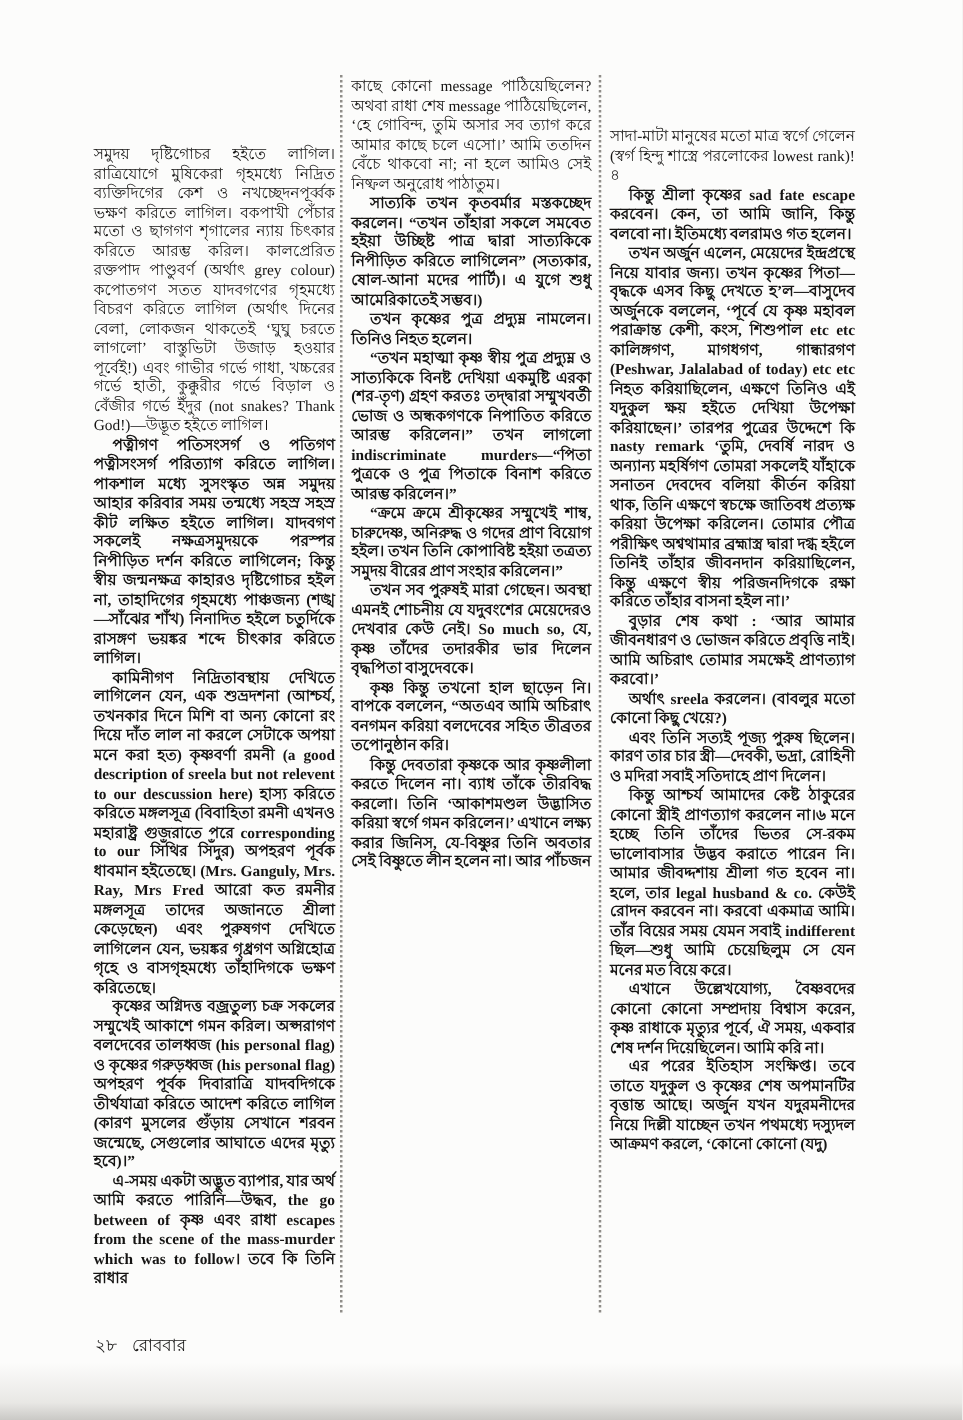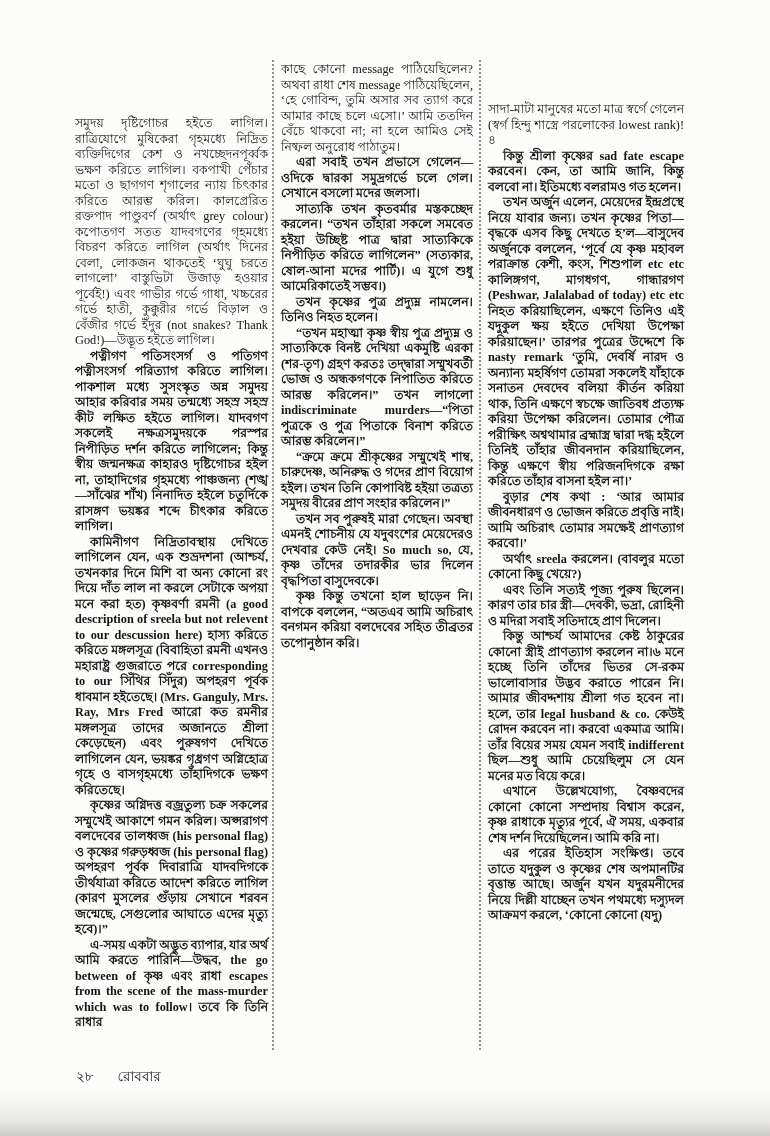--- a/index.html
+++ b/index.html
@@ -19,43 +19,43 @@
            word-spacing:-0.4px; letter-spacing:0; }
   .col p.indent { text-indent:15px;font-weight:bold; }
   .col1 { left:75px;  top:84px; width:193px;margin-top:32px; }
   .col2 { left:281px; top:62px; width:192px; }
   .col3 { left:488px; top:70px; width:196px;margin-top:32px; }
   .divider { position:absolute; top:60px; height:990px; width:0;
              border-left:2px dotted #8f8d89; }
   .divider.d1 { left:272px; }
   .divider.d2 { left:479px; }
   .footer { position:absolute; left:76px; top:1066px; font-size:13.5px;
-            display:flex; gap:24px; color:#1b1a19; }
+            display:flex; gap:12px; color:#1b1a19; }
 </style>
 </head>
 <body>
 
 <div class="page">
   <div class="col col1">
       <p class="">সমুদয় দৃষ্টিগোচর হইতে লাগিল। রাত্রিযোগে মুষিকেরা গৃহমধ্যে নিদ্রিত ব্যক্তিদিগের কেশ ও নখচ্ছেদনপূর্ব্বক ভক্ষণ করিতে লাগিল। বকপাখী পেঁচার মতো ও ছাগগণ শৃগালের ন্যায় চিৎকার করিতে আরম্ভ করিল। কালপ্রেরিত রক্তপাদ পাণ্ডুবর্ণ (অর্থাৎ grey colour) কপোতগণ সতত যাদবগণের গৃহমধ্যে বিচরণ করিতে লাগিল (অর্থাৎ দিনের বেলা, লোকজন থাকতেই ‘ঘুঘু চরতে লাগলো’ বাস্তুভিটা উজাড় হওয়ার পূর্বেই!) এবং গাভীর গর্ভে গাধা, খচ্চরের গর্ভে হাতী, কুক্কুরীর গর্ভে বিড়াল ও বেঁজীর গর্ভে ইঁদুর (not snakes? Thank God!)—উদ্ভূত হইতে লাগিল।</p>
       <p class="indent">পত্নীগণ পতিসংসর্গ ও পতিগণ পত্নীসংসর্গ পরিত্যাগ করিতে লাগিল। পাকশাল মধ্যে সুসংস্কৃত অন্ন সমুদয় আহার করিবার সময় তন্মধ্যে সহস্র সহস্র কীট লক্ষিত হইতে লাগিল। যাদবগণ সকলেই নক্ষত্রসমুদয়কে পরস্পর নিপীড়িত দর্শন করিতে লাগিলেন; কিন্তু স্বীয় জন্মনক্ষত্র কাহারও দৃষ্টিগোচর হইল না, তাহাদিগের গৃহমধ্যে পাঞ্চজন্য (শঙ্খ—সাঁঝের শাঁখ) নিনাদিত হইলে চতুর্দিকে রাসঙ্গণ ভয়ঙ্কর শব্দে চীৎকার করিতে লাগিল।</p>
       <p class="indent">কামিনীগণ নিদ্রিতাবস্থায় দেখিতে লাগিলেন যেন, এক শুভ্রদশনা (আশ্চর্য, তখনকার দিনে মিশি বা অন্য কোনো রং দিয়ে দাঁত লাল না করলে সেটাকে অপয়া মনে করা হত) কৃষ্ণবর্ণা রমনী (a good description of sreela but not relevent to our descussion here) হাস্য করিতে করিতে মঙ্গলসূত্র (বিবাহিতা রমনী এখনও মহারাষ্ট্র গুজরাতে পরে corresponding to our সিঁথির সিঁদুর) অপহরণ পূর্বক ধাবমান হইতেছে। (Mrs. Ganguly, Mrs. Ray, Mrs Fred আরো কত রমনীর মঙ্গলসূত্র তাদের অজানতে শ্রীলা কেড়েছেন) এবং পুরুষগণ দেখিতে লাগিলেন যেন, ভয়ঙ্কর গৃধ্রগণ অগ্নিহোত্র গৃহে ও বাসগৃহমধ্যে তাঁহাদিগকে ভক্ষণ করিতেছে।</p>
       <p class="indent">কৃষ্ণের অগ্নিদত্ত বজ্রতুল্য চক্র সকলের সম্মুখেই আকাশে গমন করিল। অপ্সরাগণ বলদেবের তালধ্বজ (his personal flag) ও কৃষ্ণের গরুড়ধ্বজ (his personal flag) অপহরণ পূর্বক দিবারাত্রি যাদবদিগকে তীর্থযাত্রা করিতে আদেশ করিতে লাগিল (কারণ মুসলের গুঁড়ায় সেখানে শরবন জন্মেছে, সেগুলোর আঘাতে এদের মৃত্যু হবে)।”</p>
       <p class="indent">এ-সময় একটা অদ্ভুত ব্যাপার, যার অর্থ আমি করতে পারিনি—উদ্ধব, the go between of কৃষ্ণ এবং রাধা escapes from the scene of the mass-murder which was to follow। তবে কি তিনি রাধার</p>
     </div>
   <div class="divider d1"></div>
   <div class="col col2">
       <p class="">কাছে কোনো message পাঠিয়েছিলেন? অথবা রাধা শেষ message পাঠিয়েছিলেন, ‘হে গোবিন্দ, তুমি অসার সব ত্যাগ করে আমার কাছে চলে এসো।’ আমি ততদিন বেঁচে থাকবো না; না হলে আমিও সেই নিষ্ফল অনুরোধ পাঠাতুম।</p>
-      <p class="indent">এরা সবাই তখন প্রভাসে গেলেন—ওদিকে দ্বারকা সমুদ্রগর্ভে চলে গেল। সেখানে বসলো মদের জলসা।</p>
       <p class="indent">সাত্যকি তখন কৃতবর্মার মস্তকচ্ছেদ করলেন। “তখন তাঁহারা সকলে সমবেত হইয়া উচ্ছিষ্ট পাত্র দ্বারা সাত্যকিকে নিপীড়িত করিতে লাগিলেন” (সত্যকার, ষোল-আনা মদের পার্টি)। এ যুগে শুধু আমেরিকাতেই সম্ভব।)</p>
       <p class="indent">তখন কৃষ্ণের পুত্র প্রদ্যুম্ন নামলেন। তিনিও নিহত হলেন।</p>
       <p class="indent">“তখন মহাত্মা কৃষ্ণ স্বীয় পুত্র প্রদ্যুম্ন ও সাত্যকিকে বিনষ্ট দেখিয়া একমুষ্টি এরকা (শর-তৃণ) গ্রহণ করতঃ তদ্দ্বারা সম্মুখবর্তী ভোজ ও অন্ধকগণকে নিপাতিত করিতে আরম্ভ করিলেন।” তখন লাগলো indiscriminate murders—“পিতা পুত্রকে ও পুত্র পিতাকে বিনাশ করিতে আরম্ভ করিলেন।”</p>
       <p class="indent">“ক্রমে ক্রমে শ্রীকৃষ্ণের সম্মুখেই শাম্ব, চারুদেষ্ণ, অনিরুদ্ধ ও গদের প্রাণ বিয়োগ হইল। তখন তিনি কোপাবিষ্ট হইয়া তত্রত্য সমুদয় বীরের প্রাণ সংহার করিলেন।”</p>
       <p class="indent">তখন সব পুরুষই মারা গেছেন। অবস্থা এমনই শোচনীয় যে যদুবংশের মেয়েদেরও দেখবার কেউ নেই। So much so, যে, কৃষ্ণ তাঁদের তদারকীর ভার দিলেন বৃদ্ধপিতা বাসুদেবকে।</p>
       <p class="indent">কৃষ্ণ কিন্তু তখনো হাল ছাড়েন নি। বাপকে বললেন, “অতএব আমি অচিরাৎ বনগমন করিয়া বলদেবের সহিত তীব্রতর তপোনুষ্ঠান করি।</p>
+      <p class="indent">কিন্তু দেবতারা কৃষ্ণকে আর কৃষ্ণলীলা করতে দিলেন না। ব্যাধ তাঁকে তীরবিদ্ধ করলো। তিনি ‘আকাশমণ্ডল উদ্ভাসিত করিয়া স্বর্গে গমন করিলেন।’ এখানে লক্ষ্য করার জিনিস, যে-বিষ্ণুর তিনি অবতার সেই বিষ্ণুতে লীন হলেন না। আর পাঁচজন</p>
     </div>
   <div class="divider d2"></div>
   <div class="col col3">
       <p class="">সাদা-মাটা মানুষের মতো মাত্র স্বর্গে গেলেন (স্বর্গ হিন্দু শাস্ত্রে পরলোকের lowest rank)!৪</p>
       <p class="indent">কিন্তু শ্রীলা কৃষ্ণের sad fate escape করবেন। কেন, তা আমি জানি, কিন্তু বলবো না। ইতিমধ্যে বলরামও গত হলেন।</p>
       <p class="indent">তখন অর্জুন এলেন, মেয়েদের ইন্দ্রপ্রস্থে নিয়ে যাবার জন্য। তখন কৃষ্ণের পিতা—বৃদ্ধকে এসব কিছু দেখতে হ’ল—বাসুদেব অর্জুনকে বললেন, ‘পূর্বে যে কৃষ্ণ মহাবল পরাক্রান্ত কেশী, কংস, শিশুপাল etc etc কালিঙ্গগণ, মাগধগণ, গান্ধারগণ (Peshwar, Jalalabad of today) etc etc নিহত করিয়াছিলেন, এক্ষণে তিনিও এই যদুকুল ক্ষয় হইতে দেখিয়া উপেক্ষা করিয়াছেন।’ তারপর পুত্রের উদ্দেশে কি nasty remark ‘তুমি, দেবর্ষি নারদ ও অন্যান্য মহর্ষিগণ তোমরা সকলেই যাঁহাকে সনাতন দেবদেব বলিয়া কীর্তন করিয়া থাক, তিনি এক্ষণে স্বচক্ষে জাতিবধ প্রত্যক্ষ করিয়া উপেক্ষা করিলেন। তোমার পৌত্র পরীক্ষিৎ অশ্বথামার ব্রহ্মাস্ত্র দ্বারা দগ্ধ হইলে তিনিই তাঁহার জীবনদান করিয়াছিলেন, কিন্তু এক্ষণে স্বীয় পরিজনদিগকে রক্ষা করিতে তাঁহার বাসনা হইল না।’</p>
       <p class="indent">বুড়ার শেষ কথা : ‘আর আমার জীবনধারণ ও ভোজন করিতে প্রবৃত্তি নাই। আমি অচিরাৎ তোমার সমক্ষেই প্রাণত্যাগ করবো।’</p>
       <p class="indent">অর্থাৎ sreela করলেন। (বাবলুর মতো কোনো কিছু খেয়ে?)</p>
       <p class="indent">এবং তিনি সত্যই পূজ্য পুরুষ ছিলেন। কারণ তার চার স্ত্রী—দেবকী, ভদ্রা, রোহিনী ও মদিরা সবাই সতিদাহে প্রাণ দিলেন।</p>
       <p class="indent">কিন্তু আশ্চর্য আমাদের কেষ্ট ঠাকুরের কোনো স্ত্রীই প্রাণত্যাগ করলেন না।৬ মনে হচ্ছে তিনি তাঁদের ভিতর সে-রকম ভালোবাসার উদ্ভব করাতে পারেন নি। আমার জীবদ্দশায় শ্রীলা গত হবেন না। হলে, তার legal husband &amp; co. কেউই রোদন করবেন না। করবো একমাত্র আমি। তাঁর বিয়ের সময় যেমন সবাই indifferent ছিল—শুধু আমি চেয়েছিলুম সে যেন মনের মত বিয়ে করে।</p>

